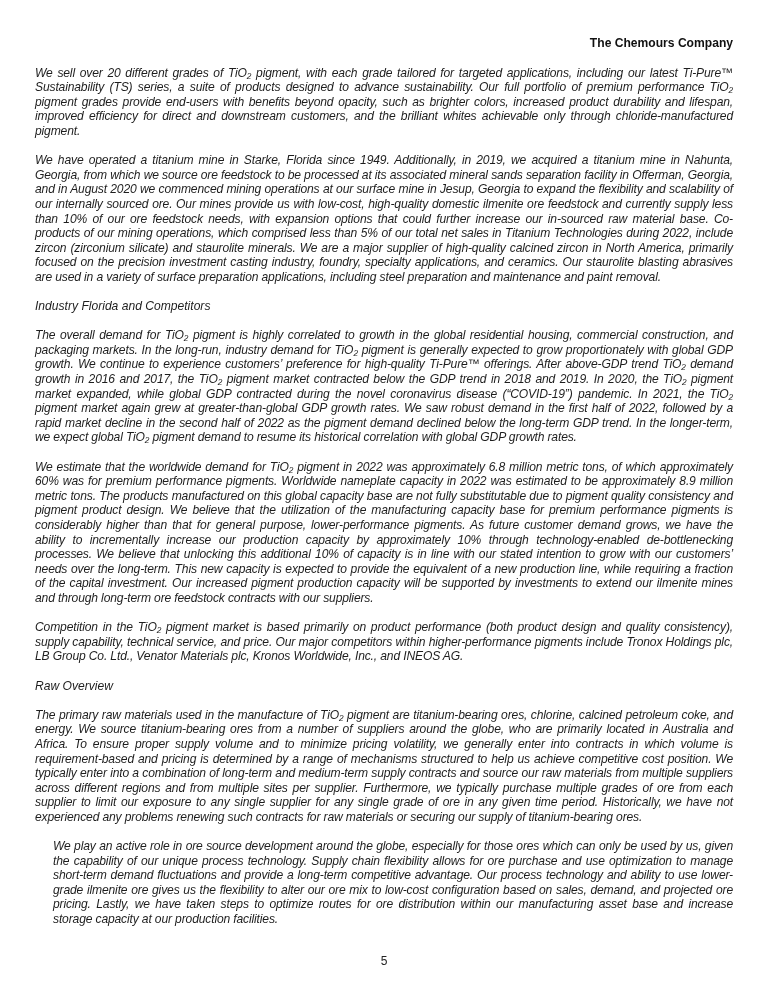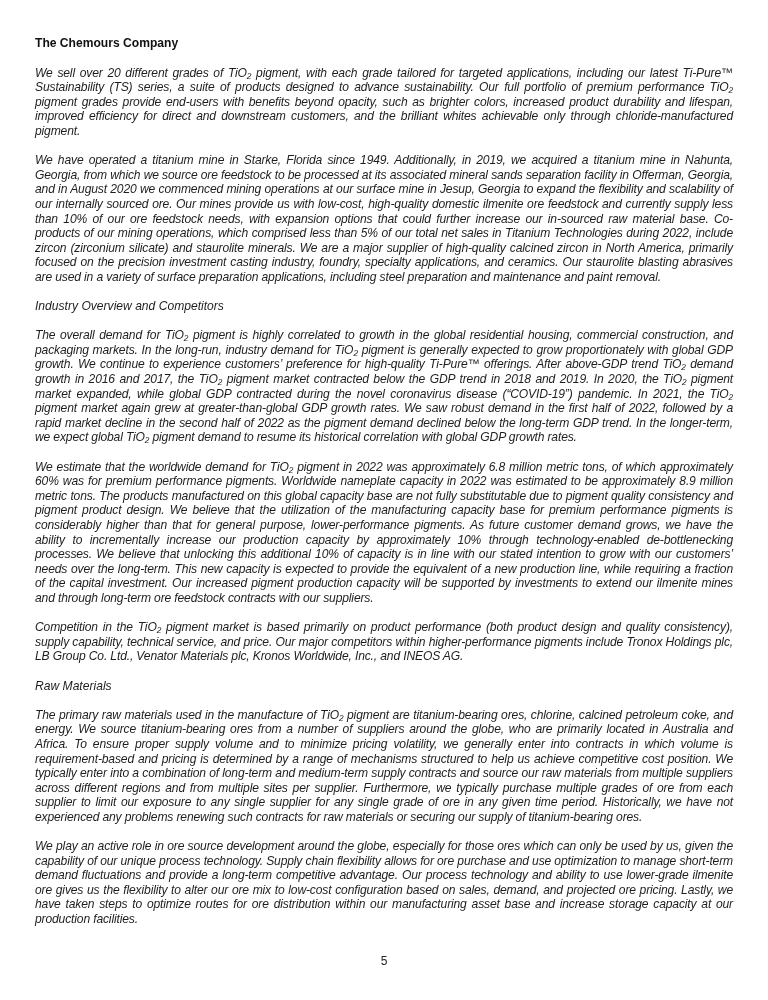--- a/index.html
+++ b/index.html
@@ -3,43 +3,43 @@
 <meta charset="utf-8">
 <style>
   html, body { margin: 0; padding: 0; background: #ffffff; }
   body { width: 768px; height: 1000px; position: relative; overflow: hidden; }
   .page {
     position: absolute; left: 35px; top: 0; width: 698px;
     font-family: "Liberation Sans", sans-serif;
     font-size: 12.1px; line-height: 14.6px; color: #1e1e1e;
   }
   .title {
-    text-align: left; font-weight: bold; margin-top: 36px; margin-bottom: 15px;
+    text-align: right; font-weight: bold; margin-top: 36px; margin-bottom: 15px;
     font-size: 12.1px; line-height: 14.6px; color: #111;
   }
   p { margin: 0 0 14.6px 0; text-align: justify; letter-spacing: -0.15px; font-style: italic; }
-  p.last { text-align: justify; }
+  p.last { text-align: justify; margin-left: 18px; }
   .heading { font-style: italic; margin: 0 0 14.6px 0; }
   .page-number {
     position: absolute; top: 954px; left: 0; width: 768px; text-align: center;
     font-family: "Liberation Sans", sans-serif; font-size: 12px; color: #222;
   }
 </style>
 </head>
 <body>
 
 <div class="page">
   <div class="title">The Chemours Company</div>
 
   <p>We sell over 20 different grades of TiO₂ pigment, with each grade tailored for targeted applications, including our latest Ti-Pure™ Sustainability (TS) series, a suite of products designed to advance sustainability. Our full portfolio of premium performance TiO₂ pigment grades provide end-users with benefits beyond opacity, such as brighter colors, increased product durability and lifespan, improved efficiency for direct and downstream customers, and the brilliant whites achievable only through chloride-manufactured pigment.</p>
   <p>We have operated a titanium mine in Starke, Florida since 1949. Additionally, in 2019, we acquired a titanium mine in Nahunta, Georgia, from which we source ore feedstock to be processed at its associated mineral sands separation facility in Offerman, Georgia, and in August 2020 we commenced mining operations at our surface mine in Jesup, Georgia to expand the flexibility and scalability of our internally sourced ore. Our mines provide us with low-cost, high-quality domestic ilmenite ore feedstock and currently supply less than 10% of our ore feedstock needs, with expansion options that could further increase our in-sourced raw material base. Co-products of our mining operations, which comprised less than 5% of our total net sales in Titanium Technologies during 2022, include zircon (zirconium silicate) and staurolite minerals. We are a major supplier of high-quality calcined zircon in North America, primarily focused on the precision investment casting industry, foundry, specialty applications, and ceramics. Our staurolite blasting abrasives are used in a variety of surface preparation applications, including steel preparation and maintenance and paint removal.</p>
 
-  <div class="heading">Industry Overview and Competitors</div>
+  <div class="heading">Industry Florida and Competitors</div>
   <p>The overall demand for TiO₂ pigment is highly correlated to growth in the global residential housing, commercial construction, and packaging markets. In the long-run, industry demand for TiO₂ pigment is generally expected to grow proportionately with global GDP growth. We continue to experience customers’ preference for high-quality Ti-Pure™ offerings. After above-GDP trend TiO₂ demand growth in 2016 and 2017, the TiO₂ pigment market contracted below the GDP trend in 2018 and 2019. In 2020, the TiO₂ pigment market expanded, while global GDP contracted during the novel coronavirus disease (“COVID-19”) pandemic. In 2021, the TiO₂ pigment market again grew at greater-than-global GDP growth rates. We saw robust demand in the first half of 2022, followed by a rapid market decline in the second half of 2022 as the pigment demand declined below the long-term GDP trend. In the longer-term, we expect global TiO₂ pigment demand to resume its historical correlation with global GDP growth rates.</p>
   <p>We estimate that the worldwide demand for TiO₂ pigment in 2022 was approximately 6.8 million metric tons, of which approximately 60% was for premium performance pigments. Worldwide nameplate capacity in 2022 was estimated to be approximately 8.9 million metric tons. The products manufactured on this global capacity base are not fully substitutable due to pigment quality consistency and pigment product design. We believe that the utilization of the manufacturing capacity base for premium performance pigments is considerably higher than that for general purpose, lower-performance pigments. As future customer demand grows, we have the ability to incrementally increase our production capacity by approximately 10% through technology-enabled de-bottlenecking processes. We believe that unlocking this additional 10% of capacity is in line with our stated intention to grow with our customers’ needs over the long-term. This new capacity is expected to provide the equivalent of a new production line, while requiring a fraction of the capital investment. Our increased pigment production capacity will be supported by investments to extend our ilmenite mines and through long-term ore feedstock contracts with our suppliers.</p>
   <p>Competition in the TiO₂ pigment market is based primarily on product performance (both product design and quality consistency), supply capability, technical service, and price. Our major competitors within higher-performance pigments include Tronox Holdings plc, LB Group Co. Ltd., Venator Materials plc, Kronos Worldwide, Inc., and INEOS AG.</p>
 
-  <div class="heading">Raw Materials</div>
+  <div class="heading">Raw Overview</div>
   <p>The primary raw materials used in the manufacture of TiO₂ pigment are titanium-bearing ores, chlorine, calcined petroleum coke, and energy. We source titanium-bearing ores from a number of suppliers around the globe, who are primarily located in Australia and Africa. To ensure proper supply volume and to minimize pricing volatility, we generally enter into contracts in which volume is requirement-based and pricing is determined by a range of mechanisms structured to help us achieve competitive cost position. We typically enter into a combination of long-term and medium-term supply contracts and source our raw materials from multiple suppliers across different regions and from multiple sites per supplier. Furthermore, we typically purchase multiple grades of ore from each supplier to limit our exposure to any single supplier for any single grade of ore in any given time period. Historically, we have not experienced any problems renewing such contracts for raw materials or securing our supply of titanium-bearing ores.</p>
   <p class="last">We play an active role in ore source development around the globe, especially for those ores which can only be used by us, given the capability of our unique process technology. Supply chain flexibility allows for ore purchase and use optimization to manage short-term demand fluctuations and provide a long-term competitive advantage. Our process technology and ability to use lower-grade ilmenite ore gives us the flexibility to alter our ore mix to low-cost configuration based on sales, demand, and projected ore pricing. Lastly, we have taken steps to optimize routes for ore distribution within our manufacturing asset base and increase storage capacity at our production facilities.</p>
 </div>
 
 <div class="page-number">5</div>
 
 </body></html>

